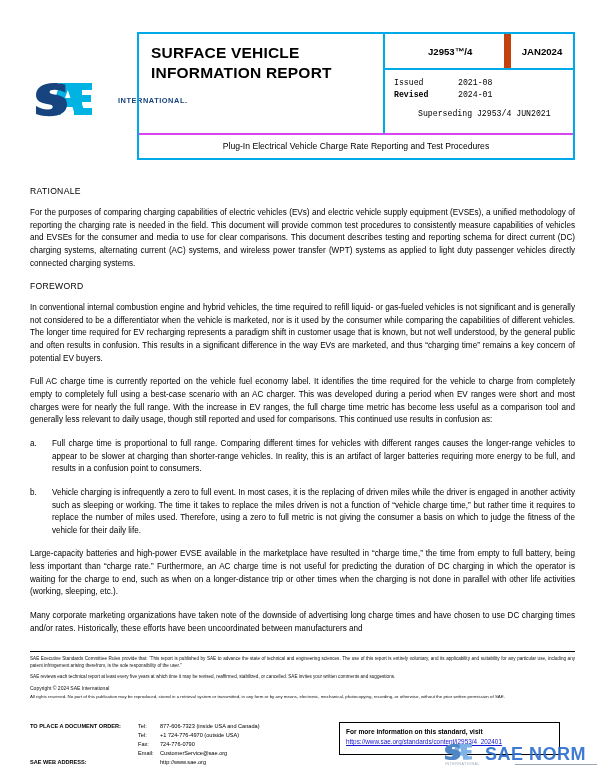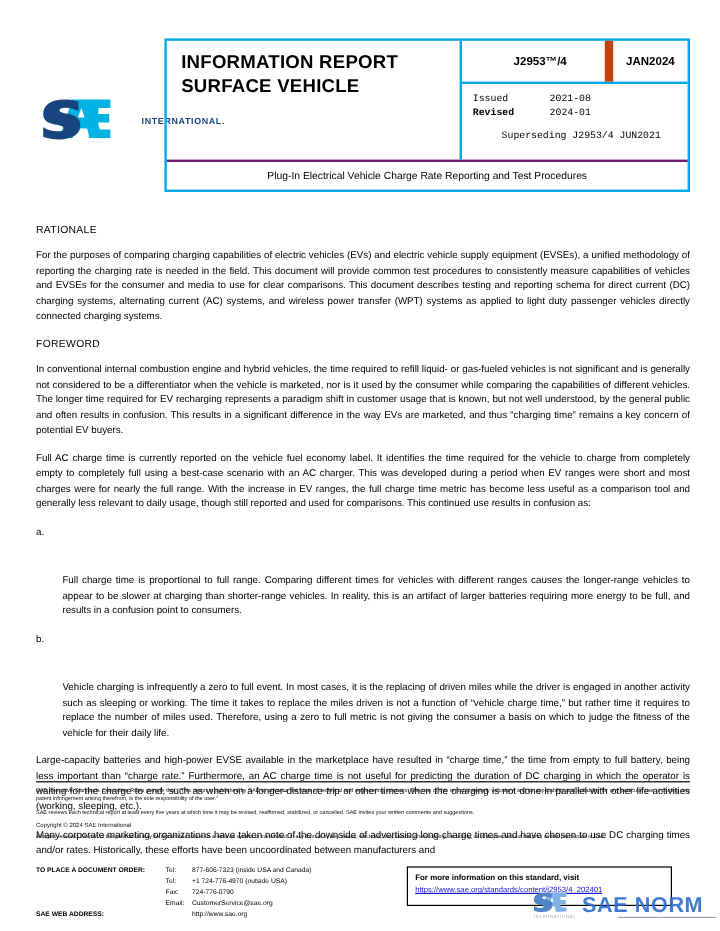--- a/index.html
+++ b/index.html
@@ -133,21 +133,21 @@
   .rev-label.bold { font-weight: bold; }
   .rev-value { }
   .superseding {
     margin-top: 9px;
     font-size: 8.2px;
     padding-left: 24px;
   }
 
   .subtitle-bar {
     height: 24px;
-    border-top: 2px solid #701a75;
+    border-top: 2px solid #d946ef;
     display: flex;
     align-items: center;
     justify-content: center;
     font-size: 8.6px;
   }
 
   
   .content {
     position: absolute;
     left: 30px;
@@ -172,21 +172,20 @@
     line-height: 1.55;
     margin: 0 0 11px 0;
   }
   .list-marker {
     width: 22px;
     flex: 0 0 22px;
   }
   .list-text {
     flex: 1 1 auto;
     text-align: justify;
-    margin-top: 40px;
   }
 
   
   .footer {
     position: absolute;
     left: 30px;
     top: 651px;
     width: 545px;
   }
   .footer-rule {
@@ -324,22 +323,22 @@
           <path d="M24 2 C12 2 6 7 6 14 C6 20 11 22 17 23 C21 23.7 23 24.3 23 26 C23 27.6 21.2 28.4 18 28.4 C13.5 28.4 9 27 6 25 L6 33 C10 34.6 14.6 35.2 19 35.2 C31 35.2 37 30.4 37 23.2 C37 17.2 32.4 15 26 13.8 C21.6 13 19.6 12.4 19.6 10.9 C19.6 9.5 21.3 8.7 24.4 8.7 C28.4 8.7 32.4 9.9 35.4 11.6 L35.4 3.8 C31.8 2.5 28 2 24 2 Z" fill="#17447e"></path>
         </svg>
       </div>
       <div class="logo-sub">INTERNATIONAL.</div>
     </div>
 
     <div class="header-box">
       <div class="header-top">
 
         <div class="title-cell">
+          <div class="doc-title">SURFACE VEHICLE</div>
           <div class="doc-title">INFORMATION REPORT</div>
-          <div class="doc-title">SURFACE VEHICLE</div>
         </div>
 
         <div class="meta-cell">
           <div class="meta-top">
             <div class="doc-number">J2953™/4</div>
             <div class="doc-date">JAN2024</div>
           </div>
           <div class="meta-bottom">
             <div class="rev-row">
               <span class="rev-label">Issued</span>

